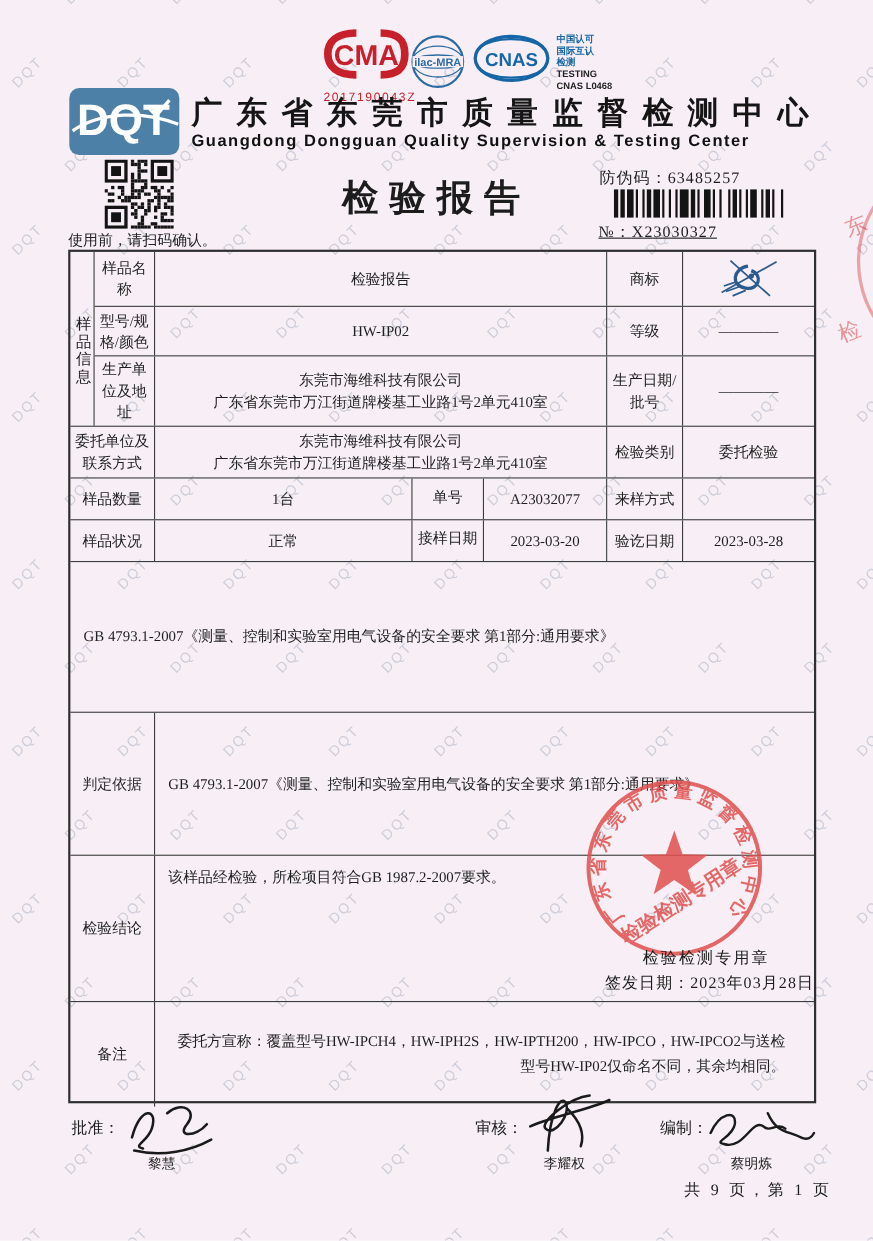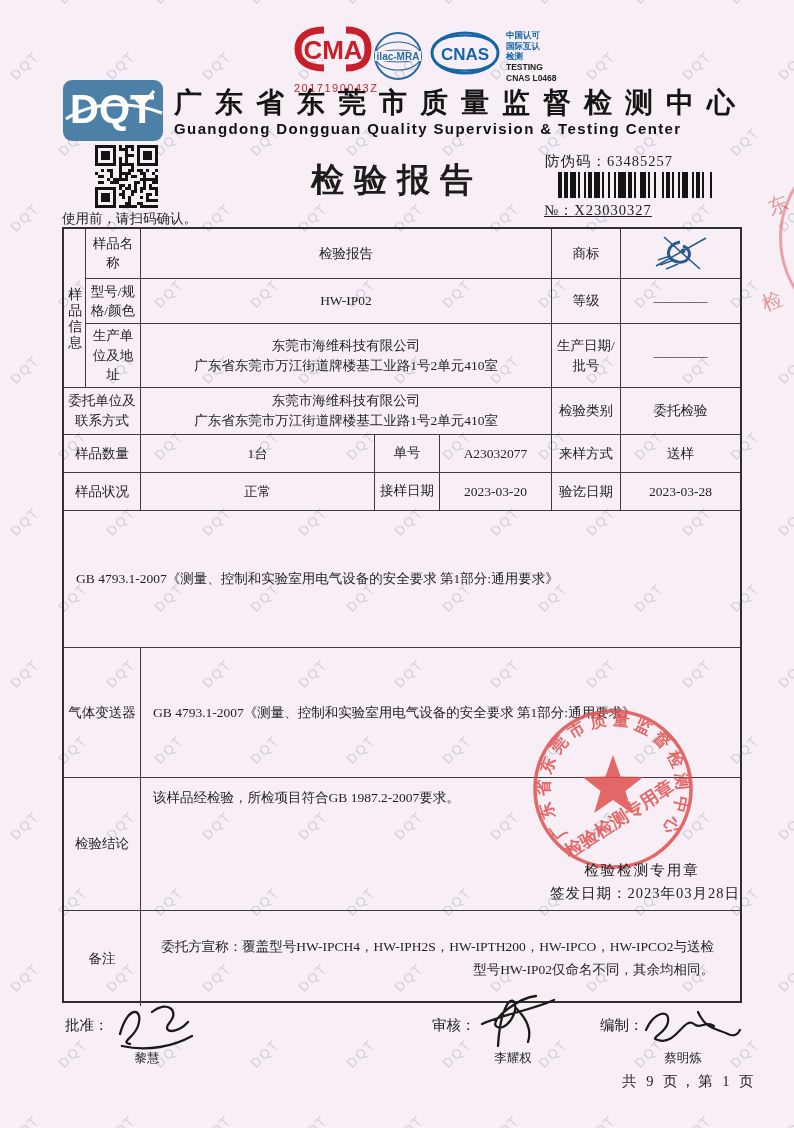--- a/index.html
+++ b/index.html
@@ -441,38 +441,37 @@
         <div class="cell w69">检验类别</div>
         <div class="cell fx lastc">委托检验</div>
       </div>
 
       <div class="trow" style="height:38px;">
         <div class="cell w77">样品数量</div>
         <div class="cell w234">1台</div>
         <div class="cell w65">单号</div>
         <div class="cell w112">A23032077</div>
         <div class="cell w69">来样方式</div>
-        <div class="cell fx lastc">送样</div>
       </div>
 
       <div class="trow" style="height:38px;">
         <div class="cell w77">样品状况</div>
         <div class="cell w234">正常</div>
         <div class="cell w65">接样日期</div>
         <div class="cell w112">2023-03-20</div>
         <div class="cell w69">验讫日期</div>
         <div class="cell fx lastc">2023-03-28</div>
       </div>
 
       <div class="trow" style="height:137px;">
         <div class="cell fx lastc left">GB 4793.1-2007《测量、控制和实验室用电气设备的安全要求 第1部分:通用要求》</div>
       </div>
 
       <div class="trow" style="height:130px;">
-        <div class="cell w77">气体变送器</div>
+        <div class="cell w77">判定依据</div>
         <div class="cell fx lastc left">GB 4793.1-2007《测量、控制和实验室用电气设备的安全要求 第1部分:通用要求》</div>
       </div>
 
       <div class="trow" style="height:133px;">
         <div class="cell w77">检验结论</div>
         <div class="cell fx lastc topleft">该样品经检验，所检项目符合GB 1987.2-2007要求。</div>
       </div>
 
       <div class="trow last" style="height:95px;">
         <div class="cell w77">备注</div>

